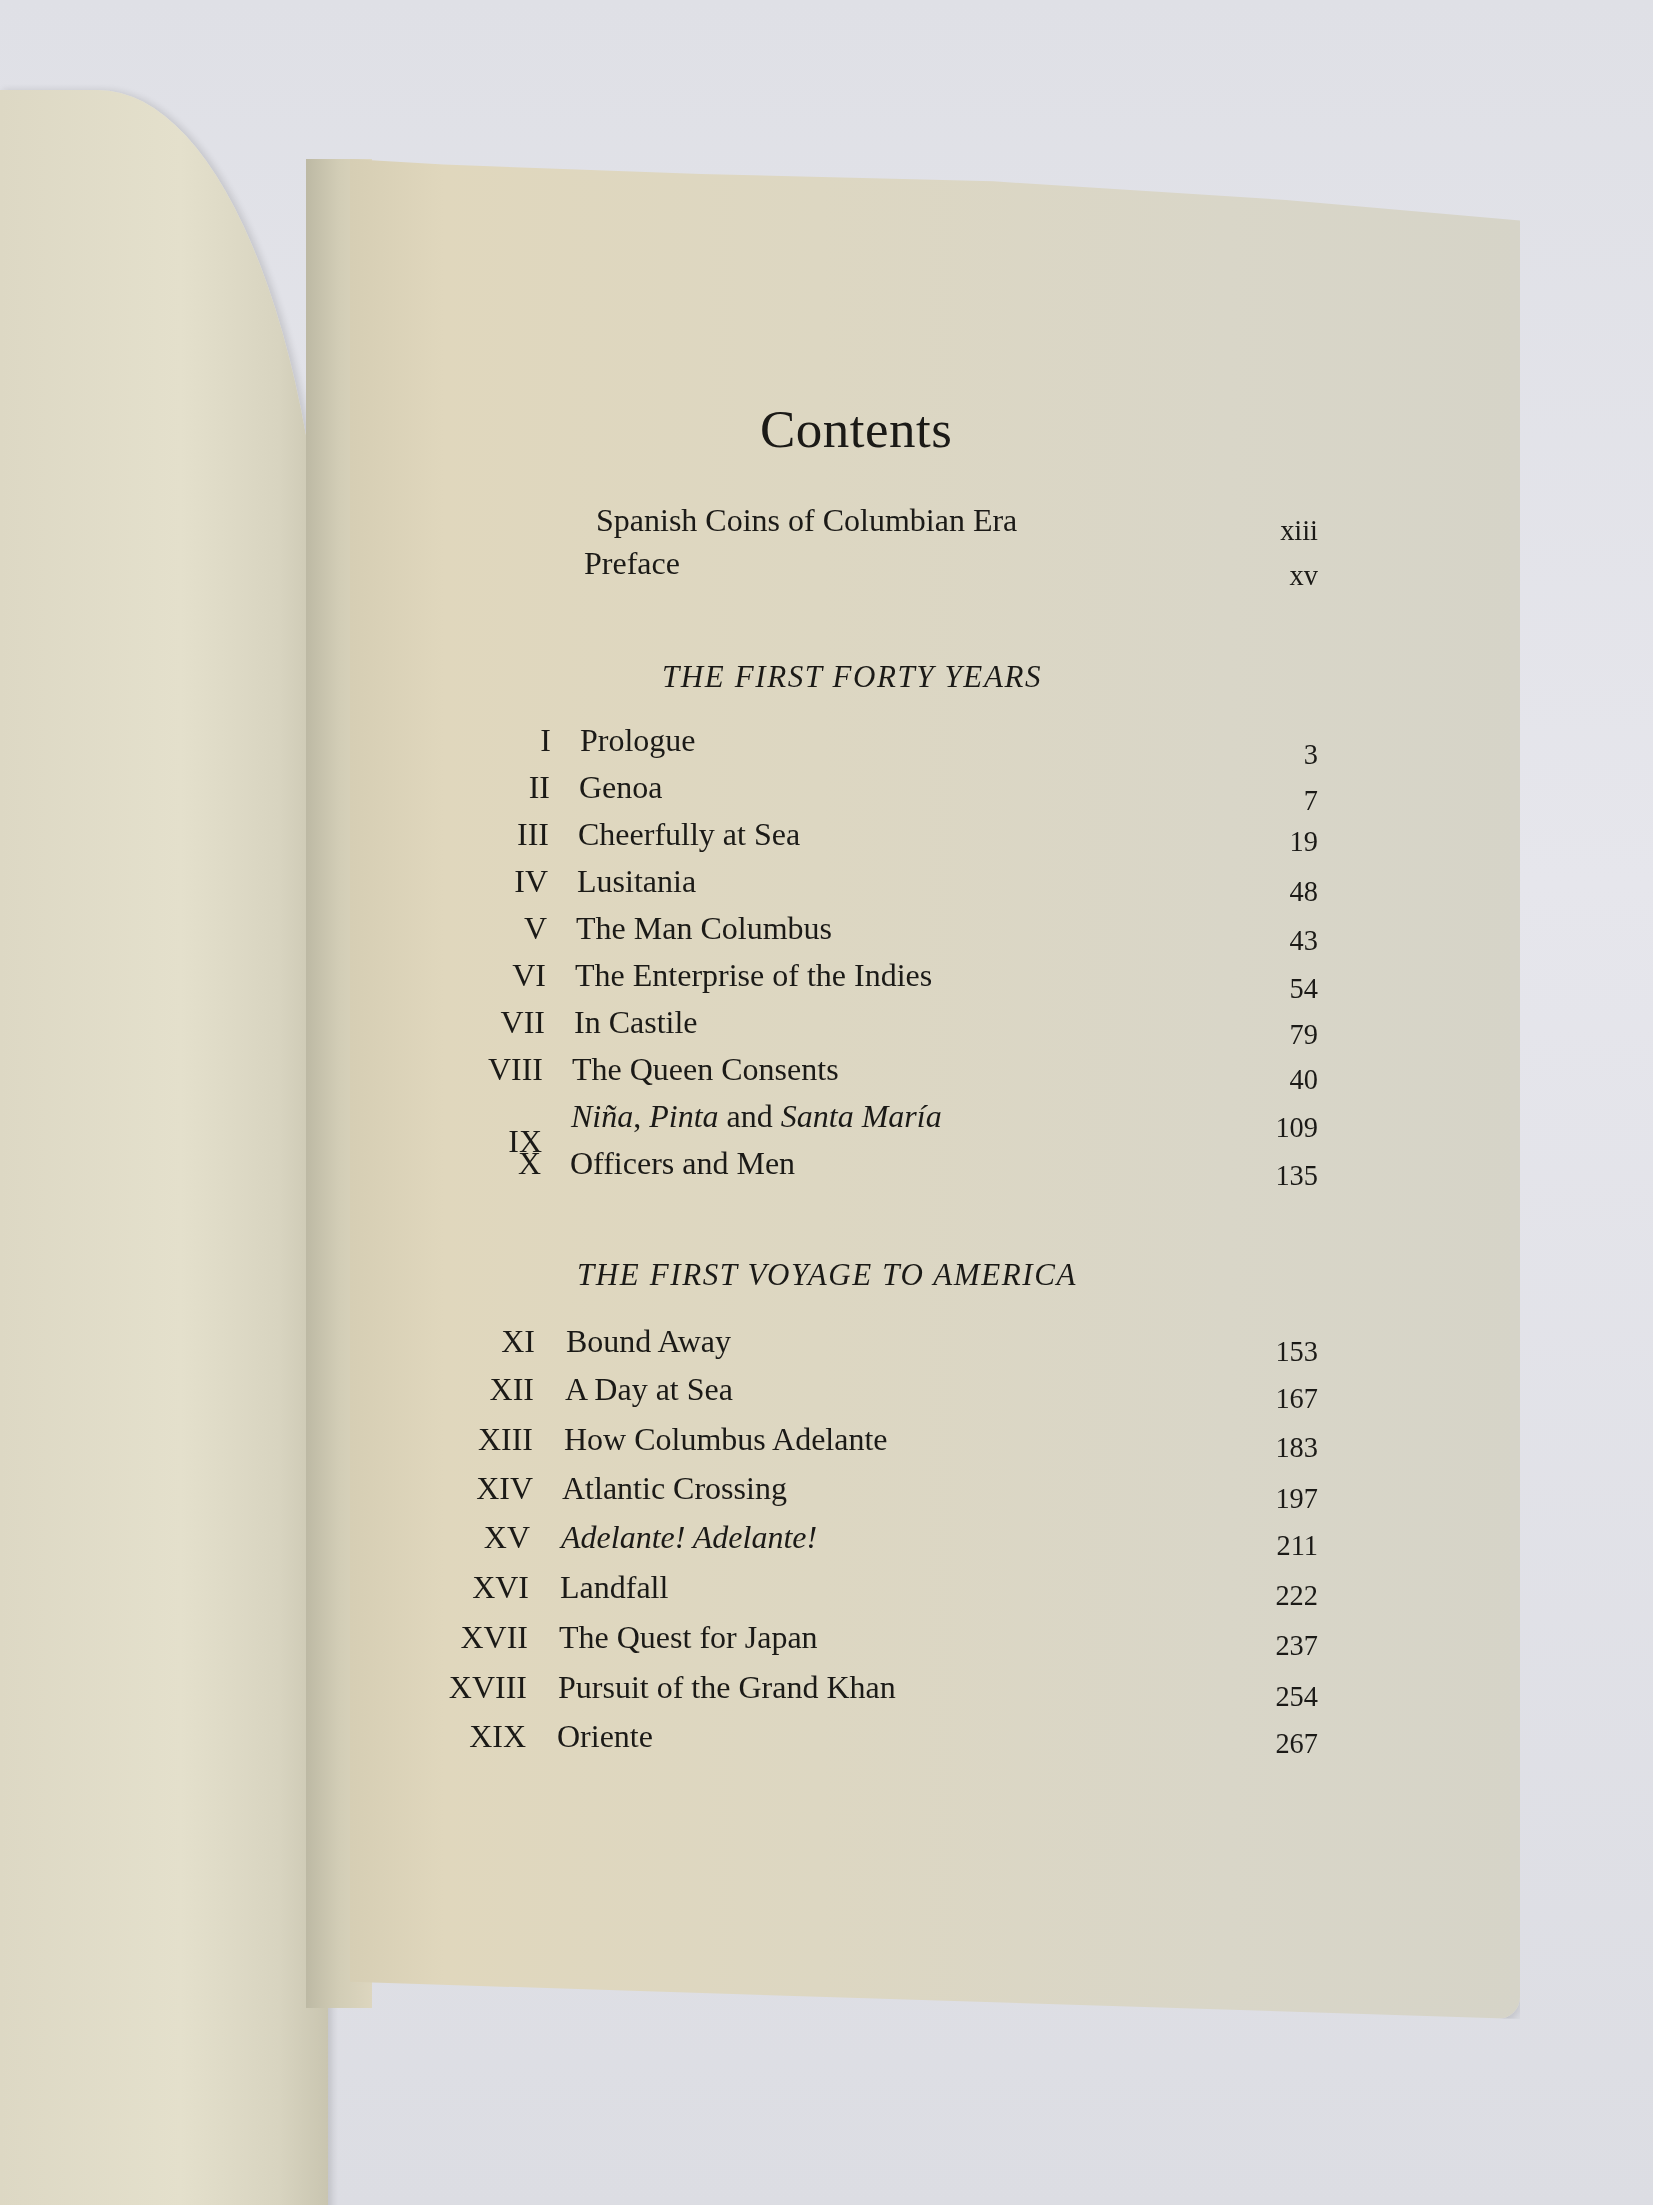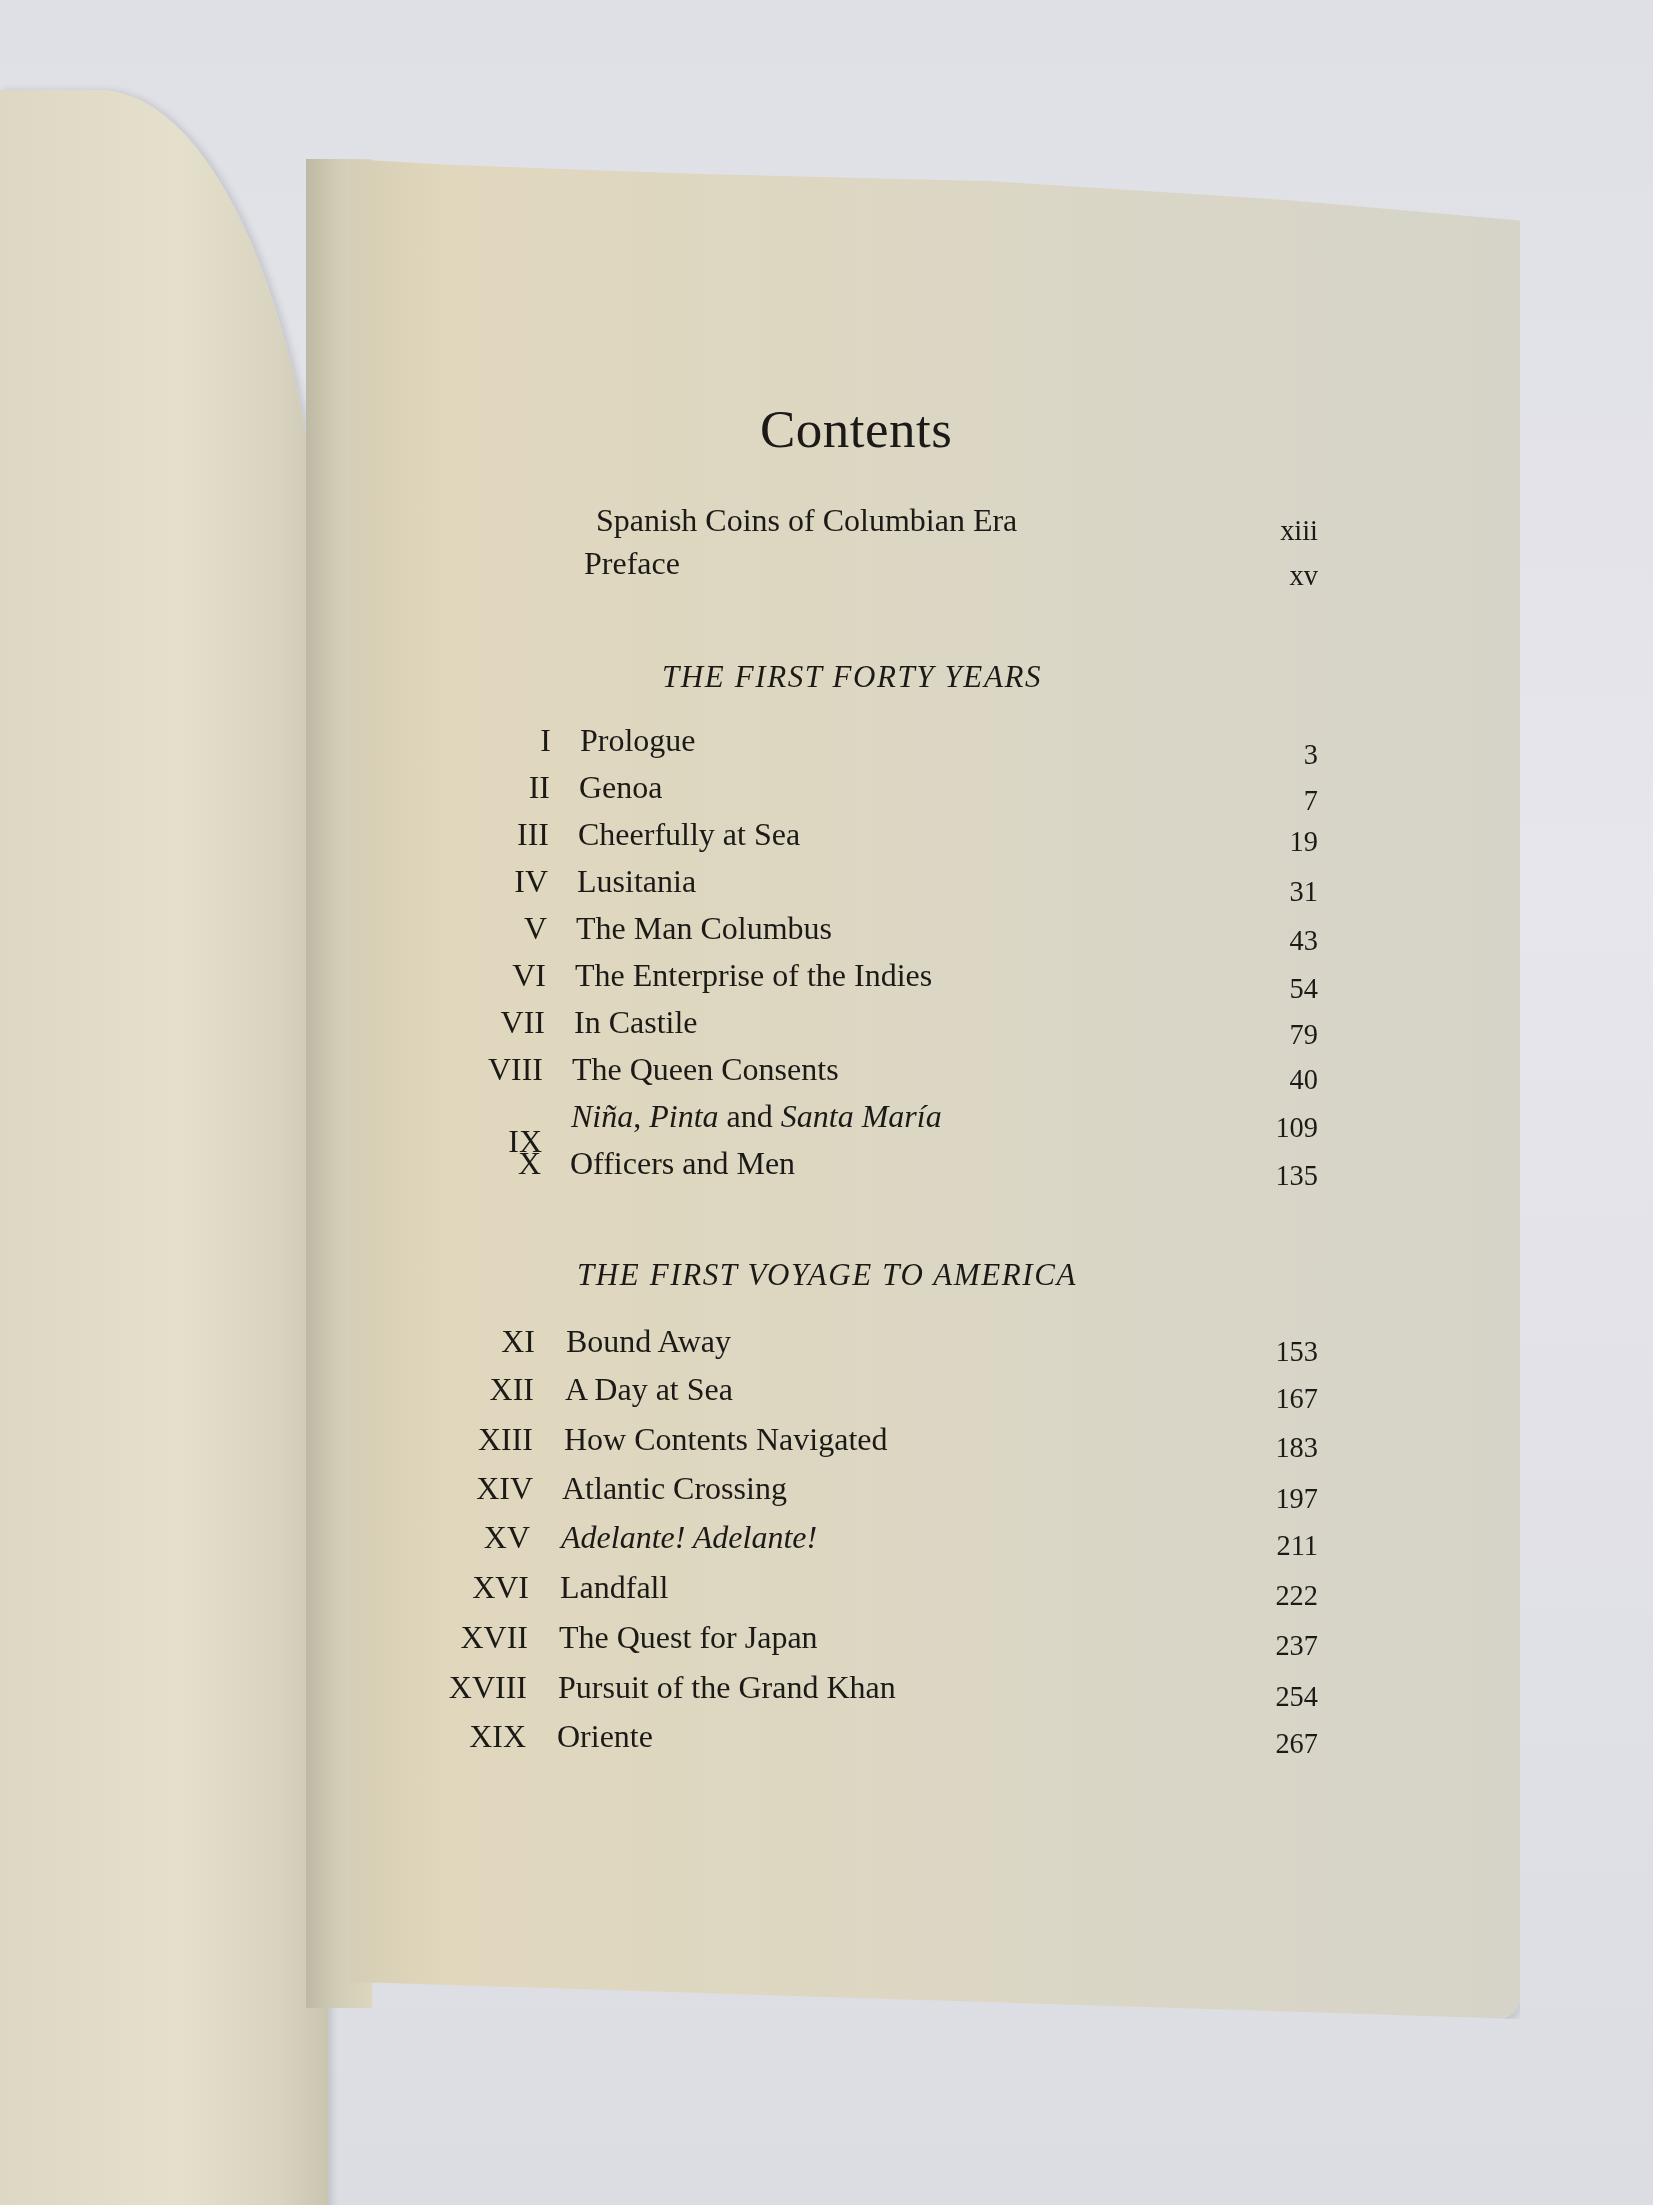--- a/index.html
+++ b/index.html
@@ -141,21 +141,21 @@
   </div>
   <div style="position:absolute; top:820px; left:1209px; font-size:28.4px; line-height:44px;">
     <span class="page" style="left:0;">19</span>
   </div>
 
   <div class="row" style="top:859px; left:406px;">
     <span class="num" style="left:0;">IV</span>
     <span class="label" style="left:171px;">Lusitania</span>
   </div>
   <div style="position:absolute; top:870px; left:1209px; font-size:28.4px; line-height:44px;">
-    <span class="page" style="left:0;">31</span>
+    <span class="page" style="left:0;">48</span>
   </div>
 
   <div class="row" style="top:906px; left:405px;">
     <span class="num" style="left:0;">V</span>
     <span class="label" style="left:171px;">The Man Columbus</span>
   </div>
   <div style="position:absolute; top:919px; left:1209px; font-size:28.4px; line-height:44px;">
     <span class="page" style="left:0;">43</span>
   </div>
 
@@ -214,21 +214,21 @@
   <div class="row" style="top:1367px; left:392px;">
     <span class="num" style="left:0;">XII</span>
     <span class="label" style="left:173px;">A Day at Sea</span>
   </div>
   <div style="position:absolute; top:1377px; left:1209px; font-size:28.4px; line-height:44px;">
     <span class="page" style="left:0;">167</span>
   </div>
 
   <div class="row" style="top:1417px; left:391px;">
     <span class="num" style="left:0;">XIII</span>
-    <span class="label" style="left:173px;">How Contents Navigated</span>
+    <span class="label" style="left:173px;">How Columbus Adelante</span>
   </div>
   <div style="position:absolute; top:1426px; left:1209px; font-size:28.4px; line-height:44px;">
     <span class="page" style="left:0;">183</span>
   </div>
 
   <div class="row" style="top:1466px; left:389px;">
     <span class="num" style="left:2px;">XIV</span>
     <span class="label" style="left:173px;">Atlantic Crossing</span>
   </div>
   <div style="position:absolute; top:1477px; left:1209px; font-size:28.4px; line-height:44px;">

